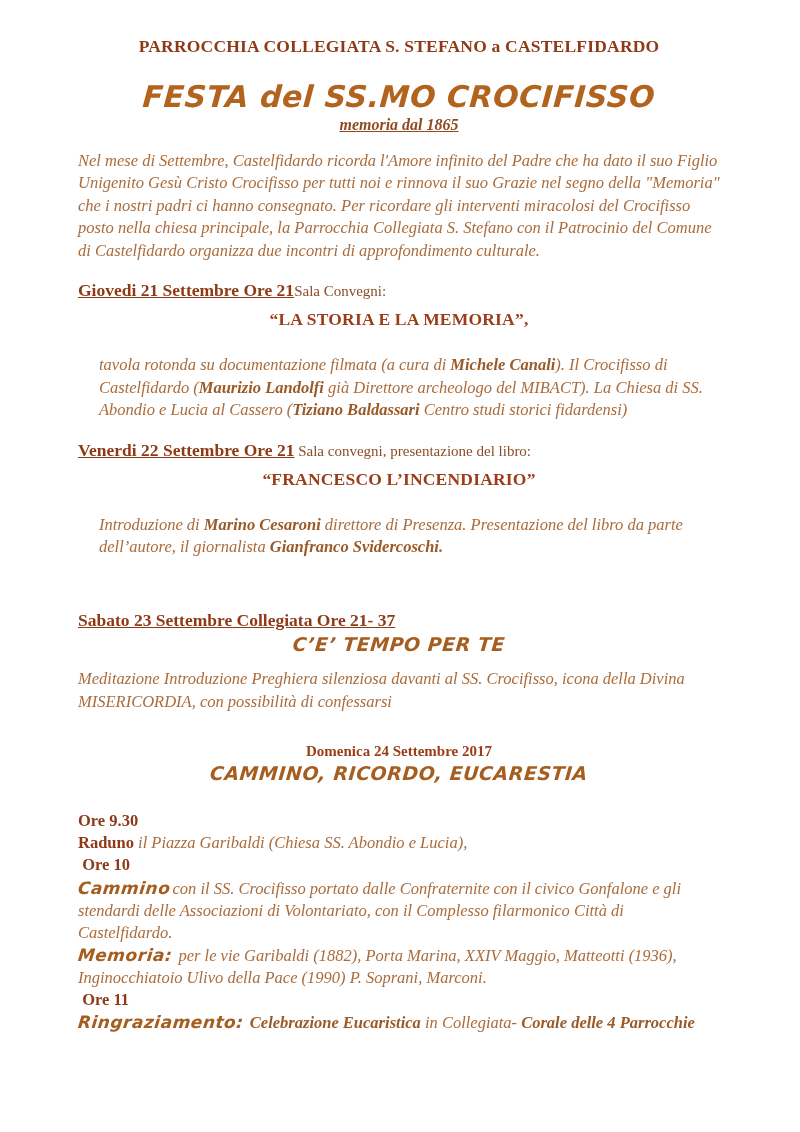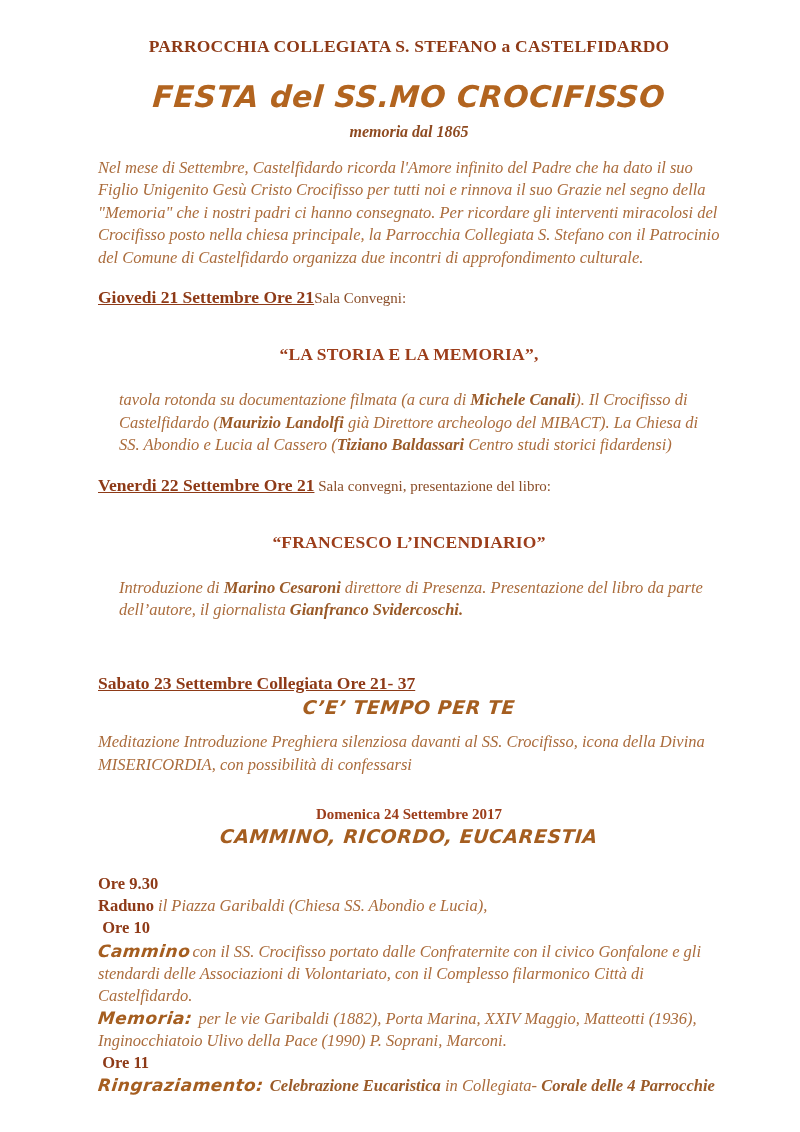--- a/index.html
+++ b/index.html
@@ -3,21 +3,21 @@
 <meta charset="utf-8">
 <style>
   html, body { margin: 0; padding: 0; background: #ffffff; }
   .page {
     position: relative;
     width: 800px;
     height: 1132px;
     margin: 0 auto;
     background: #ffffff;
     box-sizing: border-box;
-    padding: 36px 80px 0 98px;
+    padding: 36px 80px 0 78px;
     font-family: "Liberation Serif", serif;
     overflow: hidden;
   }
   .parish-header {
     text-align: center;
     font-weight: bold;
     font-size: 17.5px;
     color: var(--dark, #8e3a17);
     letter-spacing: 0.2px;
   }
@@ -28,26 +28,27 @@
     letter-spacing: 0.5px;
   }
   .main-title {
     margin: 22px 0 0 0;
     text-align: center;
     font-size: 30px;
     color: var(--title_orange, #b2641f);
     transform: skewX(-4deg);
   }
   .subtitle {
-    margin-top: 9px;
+    margin-top: 2px;
     text-align: center;
     font-weight: bold;
     font-style: italic;
     font-size: 16px;
     color: var(--subtitle, #8e4a20);
+    text-decoration: underline;
   }
   .para {
     margin: 16px 0 0 0;
     font-style: italic;
     font-size: 16.5px;
     line-height: 1.36;
     color: var(--body, #ab6c3c);
   }
   .run.italic { font-style: italic; }
   .run.bolditalic { font-style: italic; font-weight: bold; color: var(--names, #9a5a28); }
@@ -69,21 +70,21 @@
     color: var(--dark, #8e3a17);
   }
   .event-heading .date-bold { font-weight: bold; text-decoration: underline; }
   .event-heading .venue {
     font-weight: normal;
     font-size: 15px;
     color: var(--venue, #8a4d28);
     white-space: pre-wrap;
   }
   .event-title {
-    margin-top: 36px;
+    margin-top: 8px;
     text-align: center;
     font-weight: bold;
     font-size: 17.5px;
     color: var(--event_title, #9c3d1a);
     letter-spacing: 0.2px;
   }
   .desc { margin-top: 24px; margin-left: 21px; }
   .gap-large { margin-top: 52px; }
   .script-title-line {
     text-align: center;

